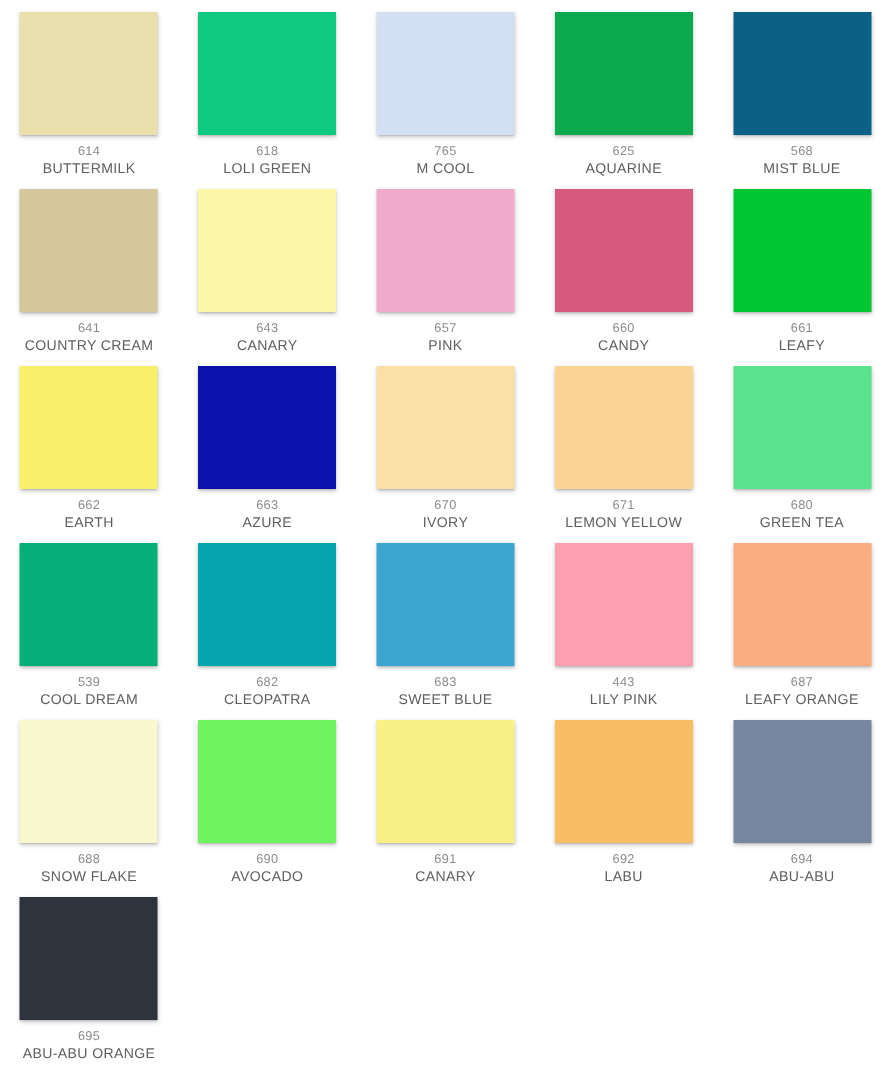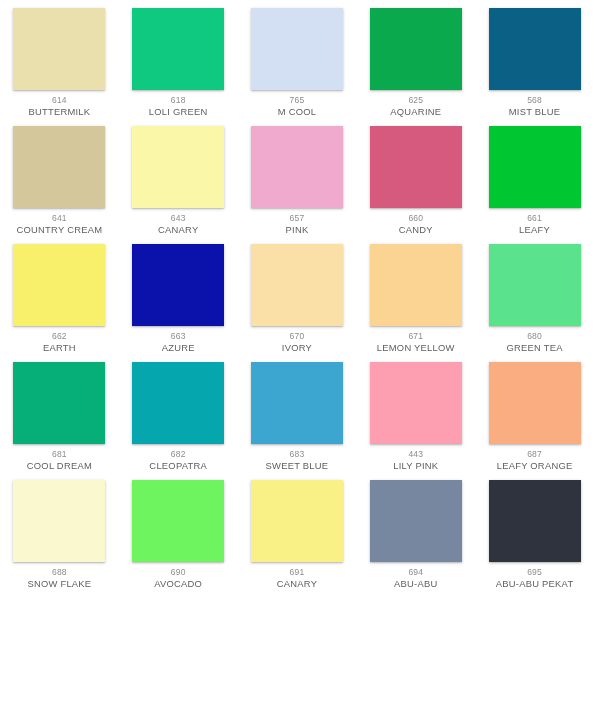--- a/index.html
+++ b/index.html
@@ -164,21 +164,21 @@
     <div class="swatch-cell">
       <div class="swatch-chip" style="background: rgb(91, 226, 141);"></div>
       <div class="swatch-meta">
         <span class="swatch-code">680</span>
         <span class="swatch-name">GREEN TEA</span>
       </div>
     </div>
     <div class="swatch-cell">
       <div class="swatch-chip" style="background: rgb(6, 174, 120);"></div>
       <div class="swatch-meta">
-        <span class="swatch-code">681</span>
+        <span class="swatch-code">539</span>
         <span class="swatch-name">COOL DREAM</span>
       </div>
     </div>
     <div class="swatch-cell">
       <div class="swatch-chip" style="background: rgb(5, 166, 174);"></div>
       <div class="swatch-meta">
         <span class="swatch-code">682</span>
         <span class="swatch-name">CLEOPATRA</span>
       </div>
     </div>
@@ -218,31 +218,38 @@
       </div>
     </div>
     <div class="swatch-cell">
       <div class="swatch-chip" style="background: rgb(250, 241, 134);"></div>
       <div class="swatch-meta">
         <span class="swatch-code">691</span>
         <span class="swatch-name">CANARY</span>
       </div>
     </div>
     <div class="swatch-cell">
+      <div class="swatch-chip" style="background: rgb(247, 190, 99);"></div>
+      <div class="swatch-meta">
+        <span class="swatch-code">692</span>
+        <span class="swatch-name">LABU</span>
+      </div>
+    </div>
+    <div class="swatch-cell">
       <div class="swatch-chip" style="background: rgb(118, 135, 159);"></div>
       <div class="swatch-meta">
         <span class="swatch-code">694</span>
         <span class="swatch-name">ABU-ABU</span>
       </div>
     </div>
     <div class="swatch-cell">
       <div class="swatch-chip" style="background: rgb(47, 51, 62);"></div>
       <div class="swatch-meta">
         <span class="swatch-code">695</span>
-        <span class="swatch-name">ABU-ABU PEKAT</span>
+        <span class="swatch-name">ABU-ABU ORANGE</span>
       </div>
     </div>
     <div class="swatch-cell empty">
       <div class="swatch-chip"></div>
     </div>
     <div class="swatch-cell empty">
       <div class="swatch-chip"></div>
     </div>
     <div class="swatch-cell empty">
       <div class="swatch-chip"></div>

